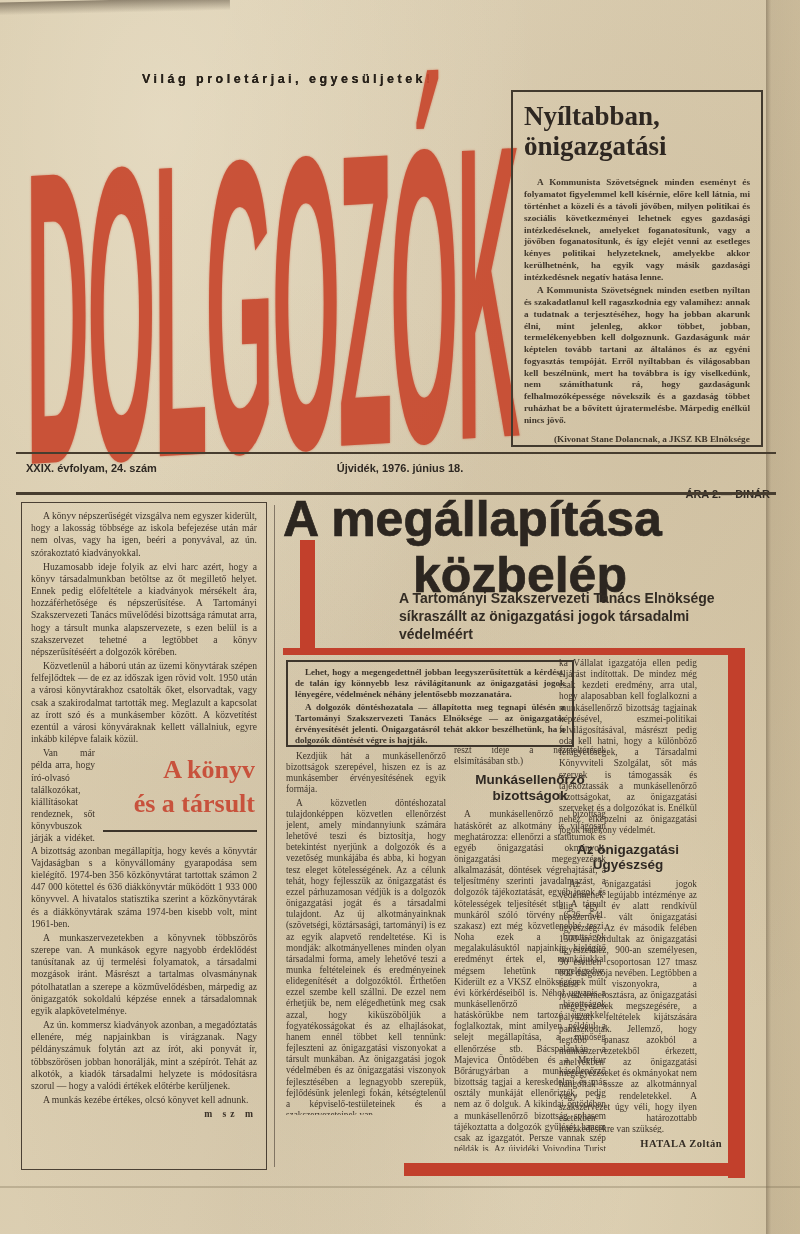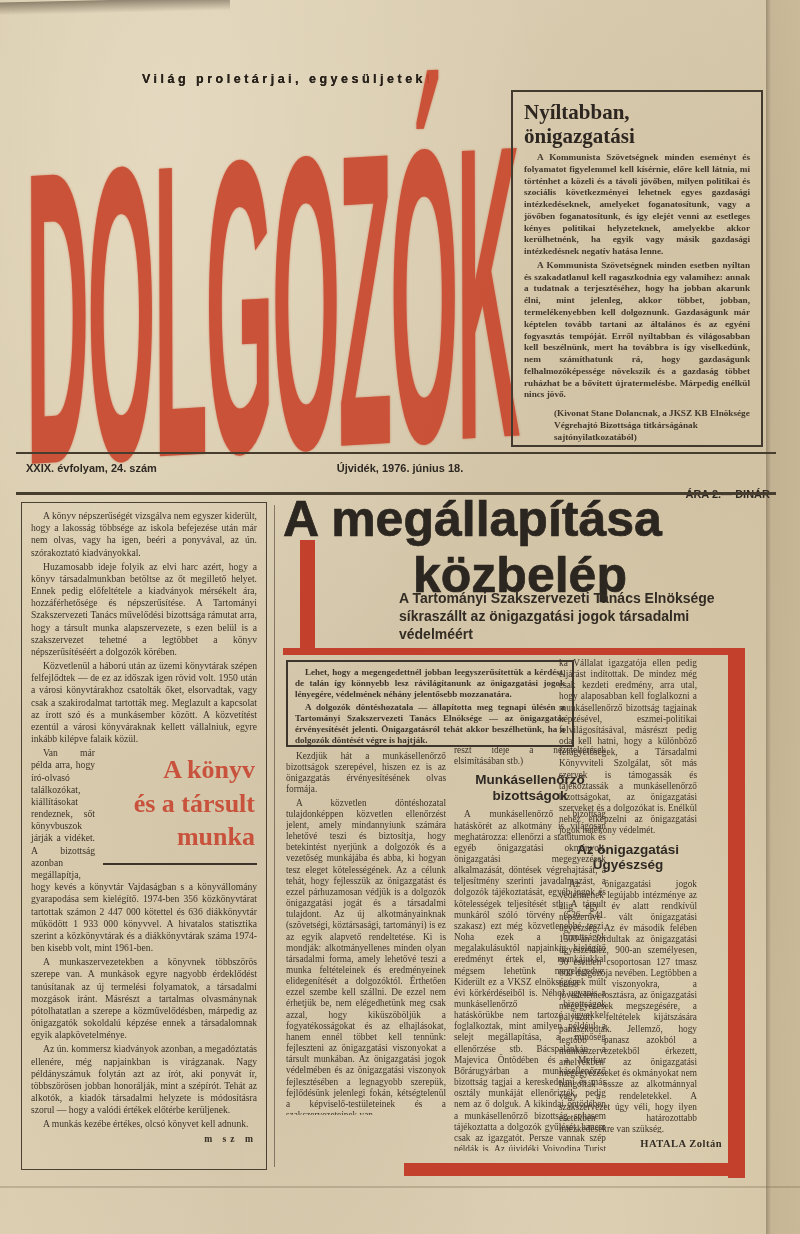--- a/index.html
+++ b/index.html
@@ -15,22 +15,22 @@
   .abs{position:absolute;box-sizing:border-box;}
   
   .tagline{font-family:"Liberation Sans",sans-serif;font-weight:700;font-size:12.5px;
     letter-spacing:3.5px;color:#27211a;white-space:nowrap;text-shadow:0 0 0.4px #27211a;}
   .masthead-wrap{display:flex;align-items:flex-end;overflow:visible;}
   .masthead{font-family:"Liberation Sans",sans-serif;font-weight:700;font-size:88px;line-height:0.75;
     letter-spacing:-2px;color:#c8492f;transform:scaleY(4.75) rotate(-0.7deg);transform-origin:0 91%;
     white-space:nowrap;opacity:0.93;text-shadow:0 0 1px rgba(200,73,47,0.6);}
   
   .mbox{border:2px solid #423a2e;padding:9px 11px;overflow:hidden;}
-  .mbox h1{margin:0 0 4px 0;font-family:"Liberation Serif",serif;font-weight:700;
-    font-size:21px;line-height:1.12;color:#2e2721;}
+  .mbox h1{margin:0 0 16px 0;font-family:"Liberation Serif",serif;font-weight:700;
+    font-size:27px;line-height:1.12;color:#2e2721;}
   .mbox p{margin:0 0 2px 0;font-size:9.2px;line-height:1.28;font-weight:700;color:#40372c;
     text-align:justify;text-indent:13px;}
   .mbox .attribution{margin-top:7px;padding-left:30px;text-indent:0;text-align:left;}
   
   .rule{background:#473d2f;}
   .dateline{font-family:"Liberation Sans",sans-serif;font-weight:700;font-size:11px;color:#2f2923;white-space:nowrap;}
   
   .book{border:1.5px solid #4a4034;padding:7px 9px;overflow:hidden;
     font-size:9.6px;line-height:1.27;text-align:justify;color:#3a3128;}
   .book p{margin:0 0 2px 0;text-indent:12px;}
@@ -87,21 +87,20 @@
   <div class="abs dateline" style="left:630px;top:488px;width:140px;text-align:right;">ÁRA 2.— DINÁR</div>
   <div class="abs rule" style="left:16px;top:492px;width:760px;height:2.5px;"></div>
 
   <div class="abs book" style="left:21px;top:502px;width:246px;height:668px;">
     <p>A könyv népszerűségét vizsgálva nem egyszer kiderült, hogy a lakosság többsége az iskola befejezése után már nem olvas, vagy ha igen, beéri a ponyvával, az ún. szórakoztató kiadványokkal.</p>
     <p>Huzamosabb ideje folyik az elvi harc azért, hogy a könyv társadalmunkban betöltse az őt megillető helyet. Ennek pedig előfeltétele a kiadványok mérsékelt ára, hozzáférhetősége és népszerűsítése. A Tartományi Szakszervezeti Tanács művelődési bizottsága rámutat arra, hogy a társult munka alapszervezete, s ezen belül is a szakszervezet tehetné a legtöbbet a könyv népszerűsítéséért a dolgozók körében.</p>
     <p>Közvetlenül a háború után az üzemi könyvtárak szépen felfejlődtek — de ez az időszak igen rövid volt. 1950 után a városi könyvtárakhoz csatolták őket, elsorvadtak, vagy csak a szakirodalmat tartották meg. Meglazult a kapcsolat az írott szó és a munkásember között. A közvetítést ezentúl a városi könyváraknak kellett vállalniuk, egyre inkább kilépve falaik közül.</p>
     <div class="inset">
       <span>A könyv</span>
       <span>és a társult</span>
-      <span>munka</span>
     </div>
     <p>Van már példa arra, hogy író-olvasó találkozókat, kiállításokat rendeznek, sőt könyvbuszok járják a vidéket. A bizottság azonban megállapítja, hogy kevés a könyvtár Vajdaságban s a könyvállomány gyarapodása sem kielégítő. 1974-ben 356 közkönyvtárat tartottak számon 2 447 000 kötettel és 636 diákkönyvtár működött 1 933 000 könyvvel. A hivatalos statisztika szerint a közkönyvtárak és a diákkönyvtárak száma 1974-ben kisebb volt, mint 1961-ben.</p>
     <p>A munkaszervezetekben a könyvnek többszörös szerepe van. A munkások egyre nagyobb érdeklődést tanúsítanak az új termelési folyamatok, a társadalmi mozgások iránt. Másrészt a tartalmas olvasmánynak pótolhatatlan a szerepe a közművelődésben, márpedig az önigazgatók sokoldalú képzése ennek a társadalomnak egyik alapkövetelménye.</p>
     <p>Az ún. kommersz kiadványok azonban, a megadóztatás ellenére, még napjainkban is virágzanak. Nagy példányszámuk folytán azt az írót, aki ponyvát ír, többszörösen jobban honorálják, mint a szépírót. Tehát az alkotók, a kiadók társadalmi helyzete is módosításra szorul — hogy a valódi értékek előtérbe kerüljenek.</p>
     <p>A munkás kezébe értékes, olcsó könyvet kell adnunk.</p>
     <div class="sig">m sz m</div>
   </div>
   <div class="abs vline" style="left:274px;top:505px;width:1px;height:662px;"></div>
 
   <div class="abs headline" style="left:283px;top:490px;">A megállapítása</div>
@@ -112,21 +111,21 @@
   <div class="abs redbar" style="left:283px;top:648px;width:462px;height:7px;"></div>
   <div class="abs redbar" style="left:728px;top:648px;width:17px;height:530px;"></div>
   <div class="abs redbar" style="left:404px;top:1163px;width:341px;height:13px;"></div>
 
   <div class="abs leadbox" style="left:286px;top:660px;width:288px;height:87px;">
     <p>Lehet, hogy a megengedettnél jobban leegyszerűsítettük a kérdést, de talán így könnyebb lesz rávilágítanunk az önigazgatási jogok lényegére, védelmének néhány jelentősebb mozzanatára.</p>
     <p>A dolgozók döntéshozatala — állapította meg tegnapi ülésén a Tartományi Szakszervezeti Tanács Elnöksége — az önigazgatás érvényesítését jelenti. Önigazgatásról tehát akkor beszélhetünk, ha a dolgozók döntését végre is hajtják.</p>
   </div>
 
   <div class="abs col" style="left:286px;top:751px;width:160px;height:364px;">
-    <p>Kezdjük hát a munkásellenőrző bizottságok szerepével, hiszen ez is az önigazgatás érvényesítésének olvas formája.</p>
+    <p>Kezdjük hát a munkásellenőrző bizottságok szerepével, hiszen ez is az munkásember érvényesítésének egyik formája.</p>
     <p>A közvetlen döntéshozatal tulajdonképpen közvetlen ellenőrzést jelent, amely mindannyiunk számára lehetővé teszi és biztosítja, hogy betekintést nyerjünk a dolgozók és a vezetőség munkájába és abba, ki hogyan tesz eleget kötelességének. Az a célunk tehát, hogy fejlesszük az önigazgatást és ezzel párhuzamosan védjük is a dolgozók önigazgatási jogát és a társadalmi tulajdont. Az új alkotmányainknak (szövetségi, köztársasági, tartományi) is ez az egyik alapvető rendeltetése. Ki is mondják: alkotmányellenes minden olyan társadalmi forma, amely lehetővé teszi a munka feltételeinek és eredményeinek elidegenítését a dolgozóktól. Érthetően ezzel szembe kell szállni. De ezzel nem érhetjük be, nem elégedhetünk meg csak azzal, hogy kiküszöböljük a fogyatékosságokat és az elhajlásokat, hanem ennél többet kell tennünk: fejleszteni az önigazgatási viszonyokat a társult munkában. Az önigazgatási jogok védelmében és az önigazgatási viszonyok fejlesztésében a legnagyobb szerepük, fejlődésünk jelenlegi fokán, kétségtelenül a képviselő-testületeinek és a szakszervezeteinek van.</p>
 
   </div>
 
   <div class="abs col" style="left:454px;top:745px;width:152px;height:406px;">
     <p class="noindent">részt ideje a nézeteltérések elsimításában stb.)</p>
     <div class="colsub">Munkásellenőrző bizottságok</div>
     <p>A munkásellenőrző bizottság hatáskörét az alkotmány is világosan meghatározza: ellenőrzi a statútumok és egyéb önigazgatási okmányok, önigazgatási megegyezések alkalmazását, döntések végrehajtását, a teljesítmény szerinti javadalmazást, a dolgozók tájékoztatását, egyéb jogok és kötelességek teljesítését stb. A társult munkáról szóló törvény (536—541. szakasz) ezt még közvetlenebbé teszi. Noha ezek a bizottságok megalakulásuktól napjainkig kielégítő eredményt értek el, munkájukkal mégsem lehetünk megelégedve. Kiderült ez a VKSZ elnökségének múlt évi körkérdéseiből is. Néhol ugyanis a munkásellenőrző bizottságok hatáskörükbe nem tartozó ügyekkel foglalkoztak, mint amilyen például a selejt megállapítása, a minőség ellenőrzése stb. Bácspalánkán a Majevica Öntödében és a Merkur Bőrárugyárban a munkásellenőrző bizottság tagjai a kereskedelmi és más osztály munkáját ellenőrizték, pedig nem az ő dolguk. A kikindai öntödében a munkásellenőrző bizottság sohasem tájékoztatta a dolgozók gyűlését, hanem csak az igazgatót. Persze vannak szép példák is. Az újvidéki Vojvodina Turist tmasz-ában a munkásellenőrző bizottság közbelépett, amikor egy munkást lakáselosztáskor ki akartak játszani. Szabadkán a Bratstvo Vagongyárban és az Auro metal-ban a munkásellenőrző bizottság rendszeresen tájékoztatja a dolgozók gyűlését. A szabadkai Elektrovojvodinában a munkásellenőrző bizottság kezdeményezésére tűrhetetlen magatartása miatt leváltottak egy vezetőt. A Srednja Bač</p>
   </div>
 

